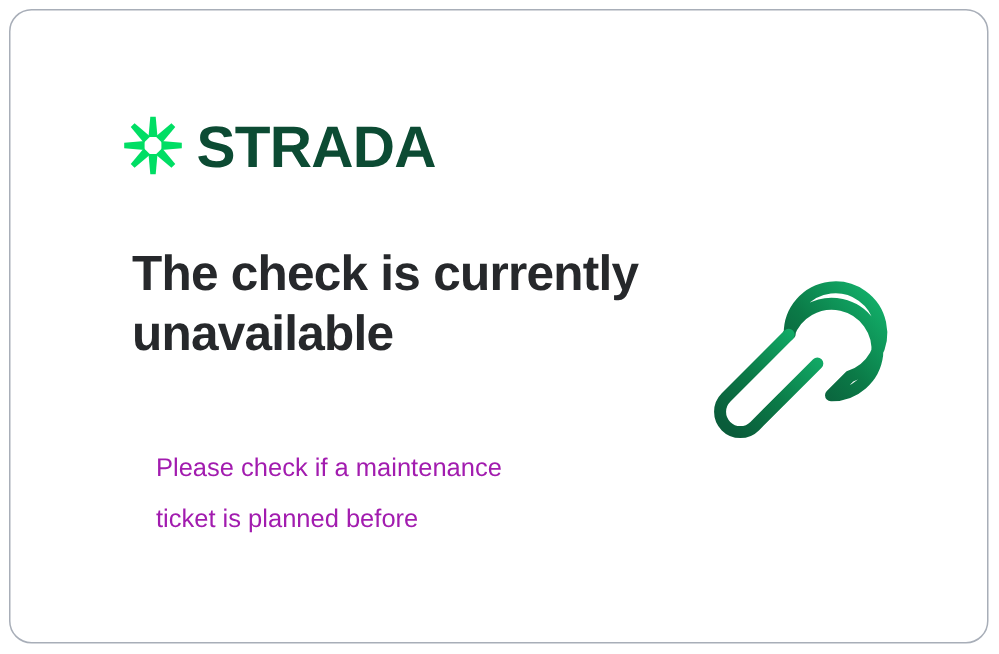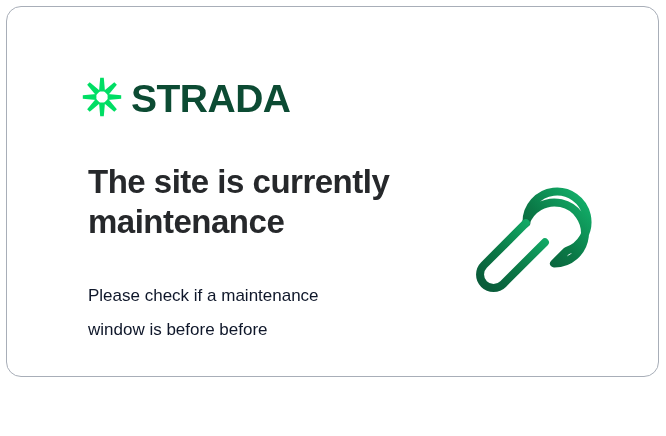--- a/index.html
+++ b/index.html
@@ -14,21 +14,21 @@
     font-family: "Liberation Sans", sans-serif;
     -webkit-font-smoothing: antialiased;
   }
 
   
   #status-card {
     position: absolute;
     left: 6px;
     top: 6px;
     width: 653px;
-    height: 371px;
+    height: 423px;
     box-sizing: border-box;
     background: #ffffff;
     border: 1.5px solid #a8aeb8;
     border-radius: 15px;
     overflow: hidden;
   }
 
   
   #brand-lockup {
     position: absolute;
@@ -65,26 +65,26 @@
   }
   #headline {
     margin: 0;
     font-size: 33px;
     font-weight: bold;
     line-height: 1.22;
     letter-spacing: -0.5px;
     color: #26282b;
   }
   #body-text {
-    margin: 0;
+    margin: 16px;
     padding-top: 36px;
     font-size: 17px;
     font-weight: normal;
     line-height: 2.05;
-    color: #0f172a;
+    color: #a21caf;
   }
   #body-text .body-line {
     display: block;
     white-space: nowrap;
   }
 
   
   #wrench-illustration {
     position: absolute;
     left: 455px;
@@ -130,25 +130,25 @@
             <polygon points="-7.5,-14 7.5,-14 4.5,-48 -4.5,-48"></polygon>
           </g>
         </g>
       </g>
     </svg>
 
     <span id="brand-wordmark">STRADA</span>
   </div>
 
   <div id="message-block">
-    <h1 id="headline">The site is currently maintenance</h1>
+    <h1 id="headline">The check is currently unavailable</h1>
 
     <p id="body-text">
       <span class="body-line">Please check if a maintenance</span>
-      <span class="body-line">window is before before</span>
+      <span class="body-line">ticket is planned before</span>
     </p>
   </div>
 
   <svg id="wrench-illustration" viewBox="0 0 158 158" aria-hidden="true">
     <defs>
       <linearGradient id="wrenchGrad" x1="0.08" y1="0.95" x2="0.92" y2="0.08">
         <stop offset="0%" stop-color="#0a5c3a"></stop>
         <stop offset="45%" stop-color="#0b7a47"></stop>
         <stop offset="100%" stop-color="#12ad68"></stop>
       </linearGradient>

